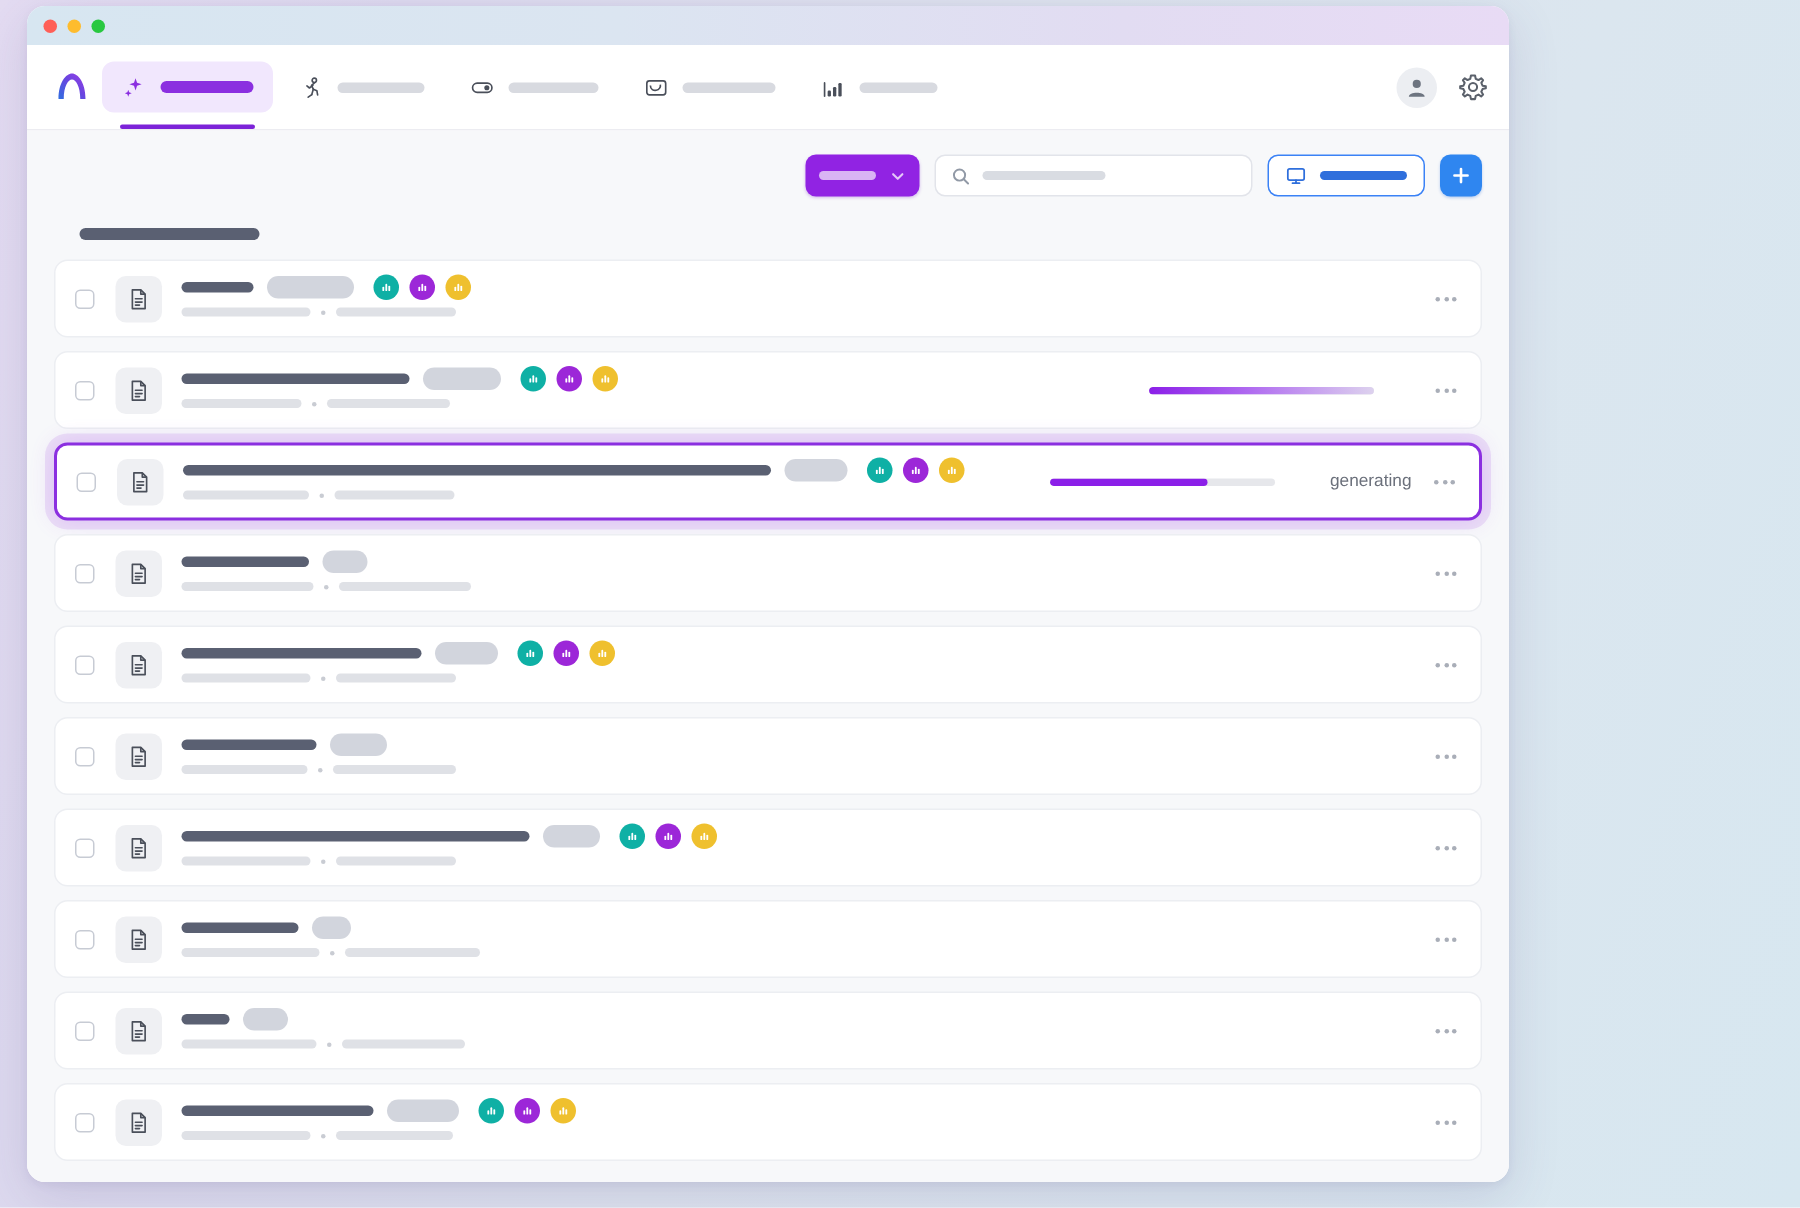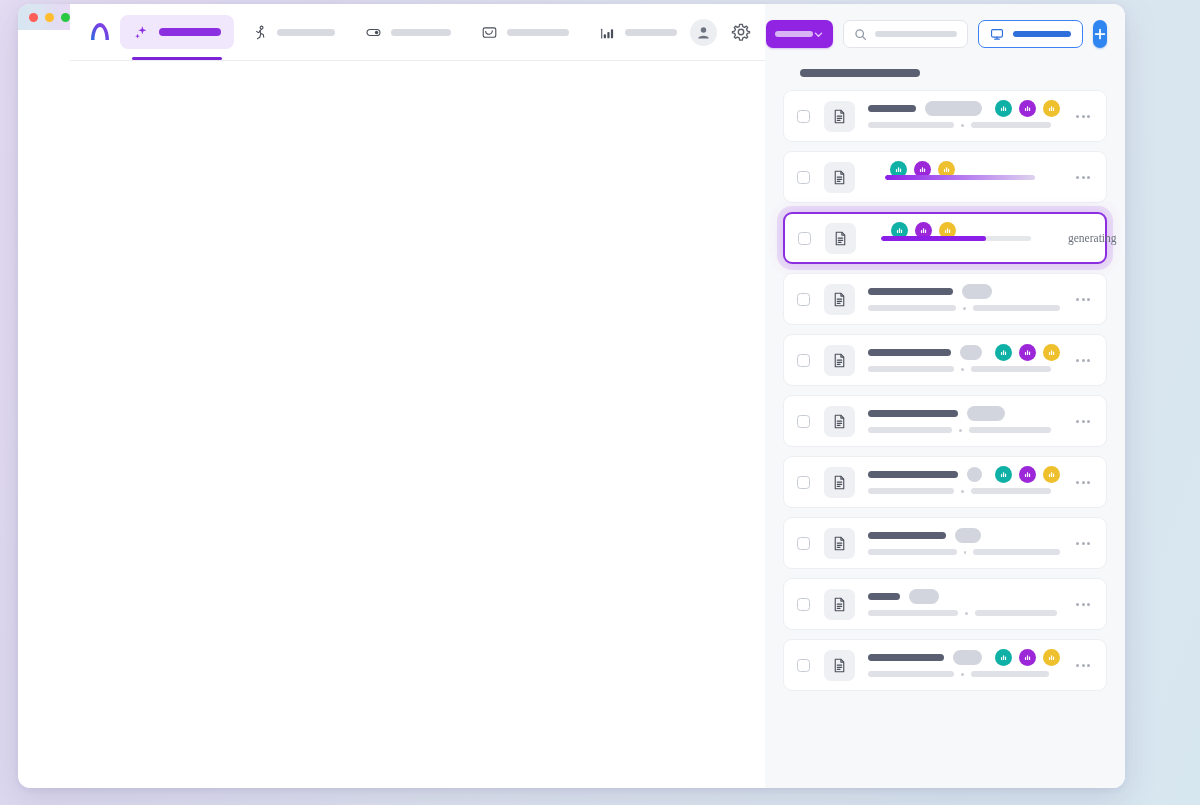--- a/index.html
+++ b/index.html
@@ -9,26 +9,26 @@
     overflow: hidden;
   }
   body {
     background: linear-gradient(110deg, #e4dcf2 0%, #ddd9ef 18%, #dde3ee 48%, #dbe6ef 72%, #d7e7f0 100%);
   }
 
   
   .window {
     position: absolute;
     left: 18px; top: 4px;
-    width: 1107px; height: 784px;
+    width: 988px; height: 784px;
     border-radius: 12px;
     background: #ffffff;
     box-shadow: 0 10px 34px rgba(80,70,130,.16), 0 2px 6px rgba(80,70,130,.08);
     overflow: hidden;
-    display: flex; flex-direction: row; font-family: Liberation Serif, serif;
+    display: flex; flex-direction: column;
   }
   .titlebar {
     height: 26px; flex: 0 0 26px;
     background: linear-gradient(90deg, #d7e6f1 0%, #dbe5f1 40%, #e2dcf2 74%, #e8dbf5 100%);
     display: flex; align-items: center;
     padding-left: 11px;
     gap: 7px;
   }
   .dot { width: 9px; height: 9px; border-radius: 50%; }
   .dot.red { background: #ff5f57; }

